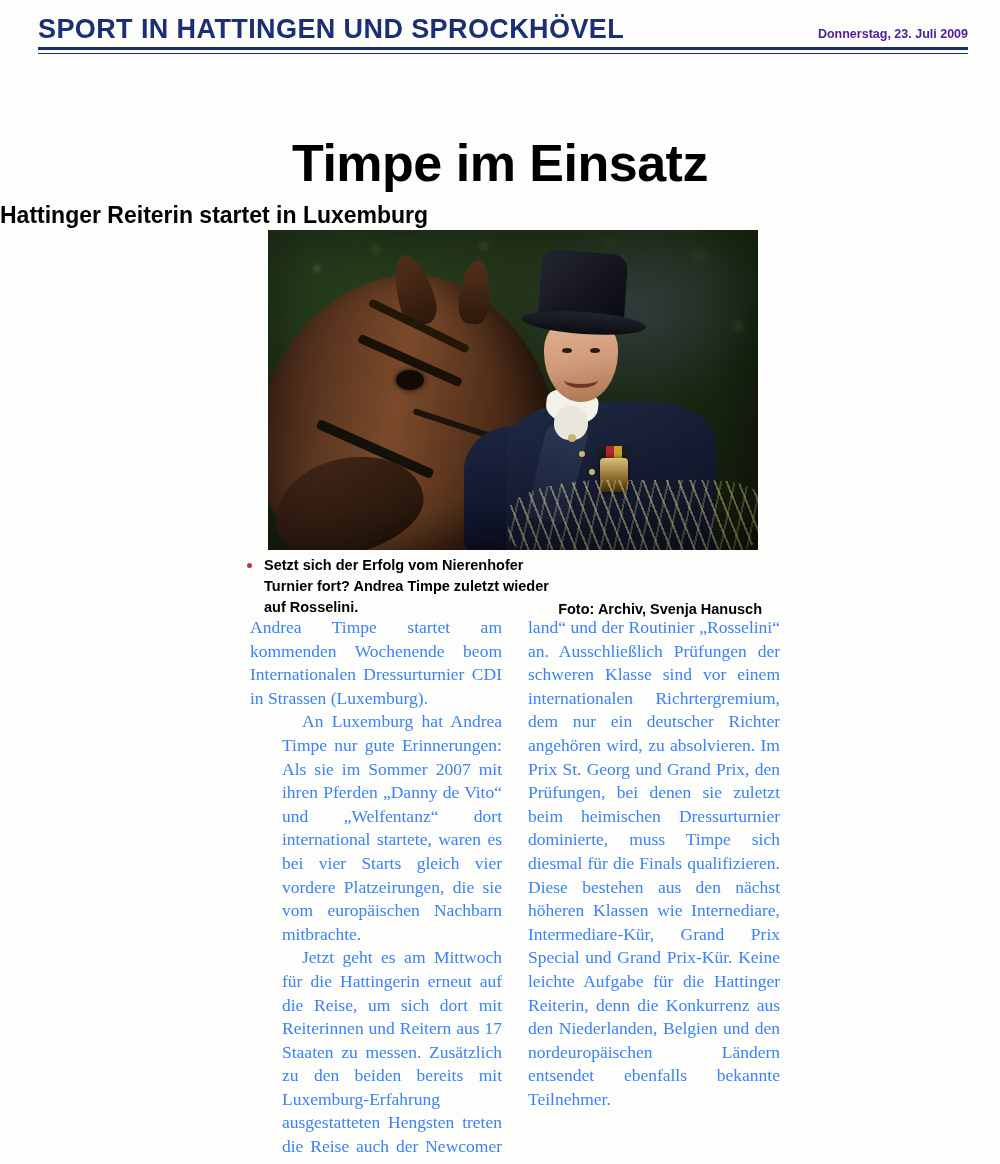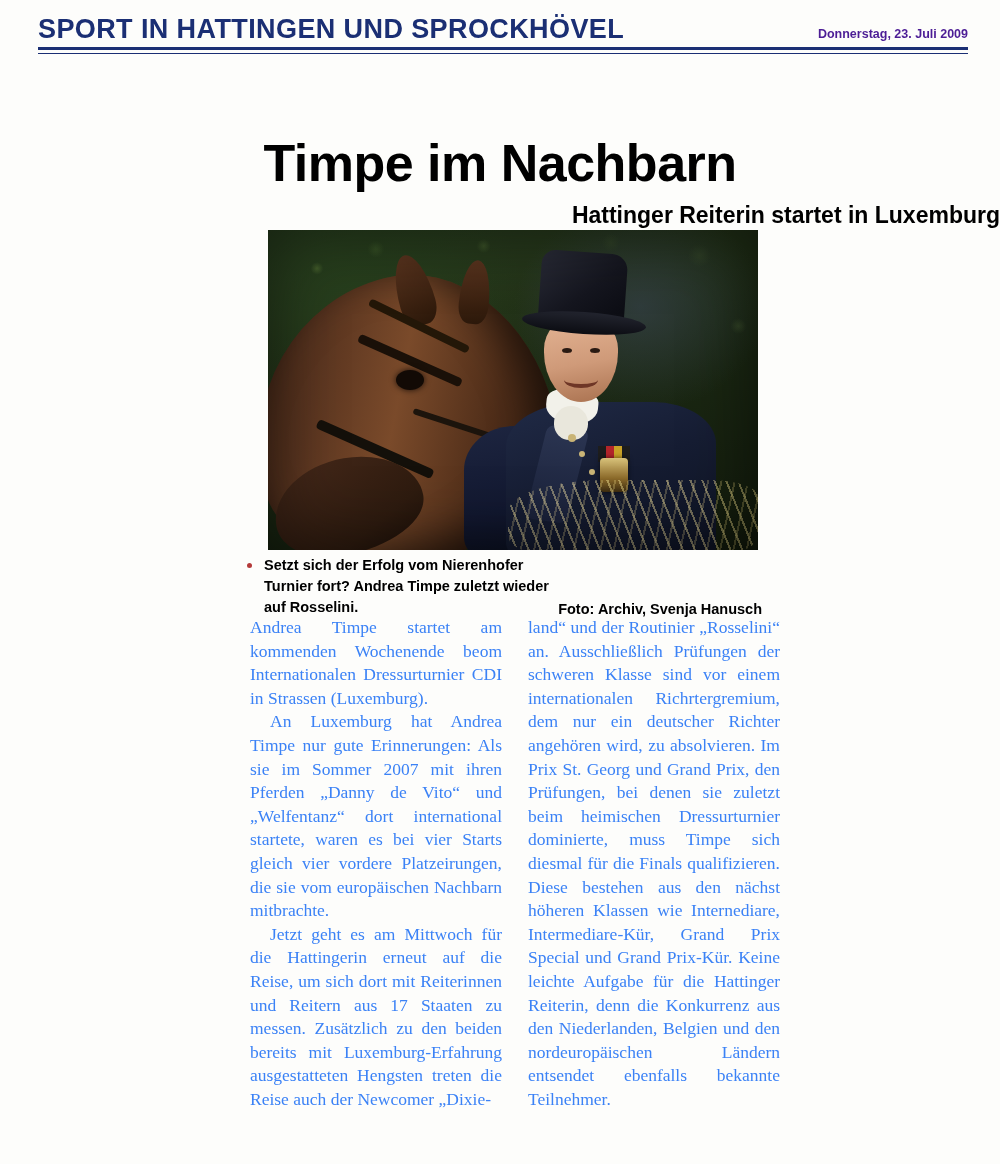--- a/index.html
+++ b/index.html
@@ -78,21 +78,21 @@
     font-weight: bold;
     font-size: 52px;
     letter-spacing: -0.5px;
     color: #000000;
   }
   .subheadline {
     position: absolute;
     left: 0;
     top: 183px;
     width: 1000px;
-    text-align: right;
+    text-align: left;
     font-family: "Liberation Sans", sans-serif;
     font-weight: bold;
     font-size: 23px;
     color: #000000;
   }
 
   
   .photo-wrap {
     position: absolute;
     left: 268px;
@@ -400,35 +400,36 @@
     line-height: 23.6px;
     text-align: justify;
     color: #3b82f6;
     hyphens: manual;
   }
   .column p {
     margin: 0;
   }
   .column p.indent {
     text-indent: 20px;
+    margin-left: 32px;
   }
 </style>
 </head>
 <body>
 
 <div class="page">
 
   <div class="masthead">
     <div class="masthead-title">SPORT IN HATTINGEN UND SPROCKHÖVEL</div>
     <div class="masthead-date">Donnerstag, 23. Juli 2009</div>
   </div>
   <div class="rule-thick"></div>
   <div class="rule-thin"></div>
 
-  <h1 class="headline">Timpe im Nachbarn</h1>
+  <h1 class="headline">Timpe im Einsatz</h1>
   <h2 class="subheadline">Hattinger Reiterin startet in Luxemburg</h2>
 
   <div class="photo-wrap">
     <div class="photo">
       <div class="foliage"></div>
       <div class="horse-head"></div>
       <div class="horse-ear"></div>
       <div class="horse-ear second"></div>
       <div class="horse-muzzle"></div>
       <div class="bridle-brow"></div>

